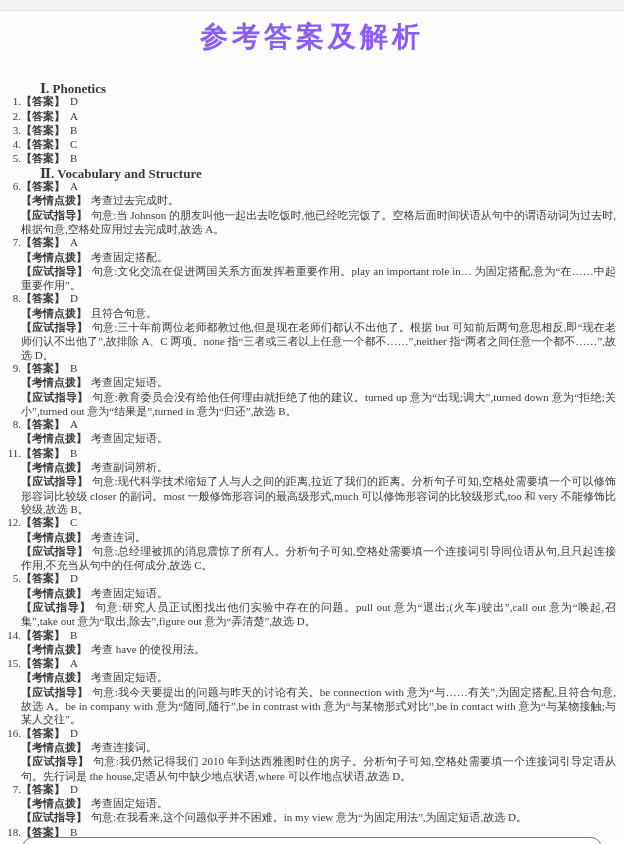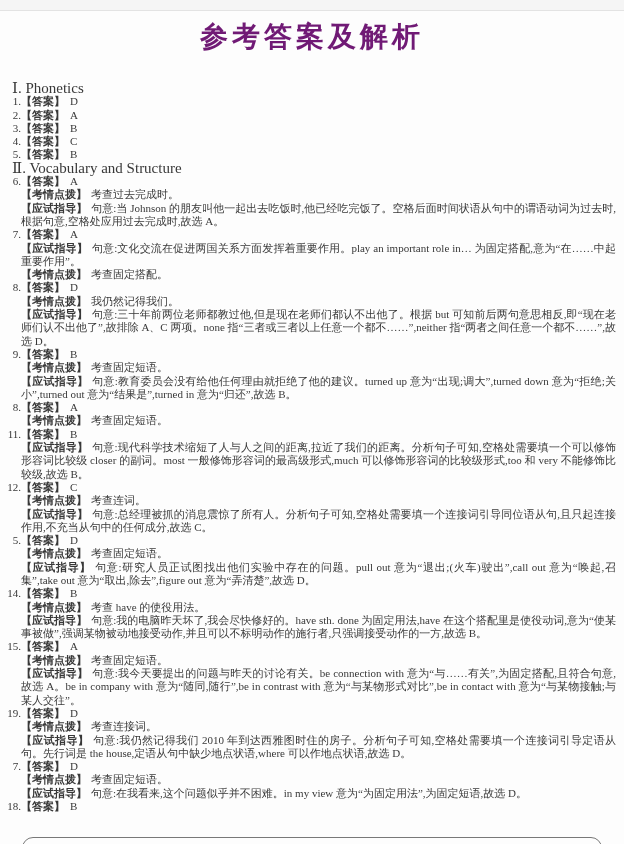--- a/index.html
+++ b/index.html
@@ -26,42 +26,43 @@
     text-decoration: none;
     font-family: "Liberation Sans", "DejaVu Sans", sans-serif;
     cursor: pointer;
   }
   .doc-title {
     margin-top: 18px;
     text-align: center;
     font-size: 28px;
     font-weight: bold;
     letter-spacing: 4px;
-    color: #701a75;
+    color: #8b5cf6;
   }
   .content {
     margin-top: 26px;
     padding: 0 8px 0 4px;
     font-size: 11px;
     line-height: 13.3px;
   }
   .section-heading {
-    font-weight: normal;
+    font-weight: bold;
     padding-left: 8px;
-    font-size: 15px;
+    font-size: 13px;
+    margin-left: 28px;
   }
   .item { display: flex; }
   .item .num {
     flex: 0 0 17px;
     text-align: right;
     white-space: nowrap;
   }
   .item .body { flex: 1; min-width: 0; }
   .line, .para { text-align: justify; }
-  .label { font-weight: bold; }
+  .label { font-weight: bold; font-family: Liberation Mono, monospace; }
   .answer-letter { margin-left: 5px; }
   .k-text, .y-text { margin-left: 4px; }
   .bottom-box {
     position: absolute;
     left: 22px; right: 22px;
     top: 837px;
     height: 26px;
     border: 1px solid #787878;
     border-radius: 11px;
     background: transparent;
@@ -114,29 +115,29 @@
       <div class="body">
         <div class="line"><span class="label">【答案】</span><span class="answer-letter">A</span></div>
         <div class="para"><span class="label">【考情点拨】</span><span class="k-text">考查过去完成时。</span></div>
         <div class="para"><span class="label">【应试指导】</span><span class="y-text">句意:当 Johnson 的朋友叫他一起出去吃饭时,他已经吃完饭了。空格后面时间状语从句中的谓语动词为过去时,根据句意,空格处应用过去完成时,故选 A。</span></div>
       </div>
     </div>
     <div class="item">
       <div class="num">7.</div>
       <div class="body">
         <div class="line"><span class="label">【答案】</span><span class="answer-letter">A</span></div>
+        <div class="para"><span class="label">【考情点拨】</span><span class="k-text">考查固定搭配。</span></div>
         <div class="para"><span class="label">【应试指导】</span><span class="y-text">句意:文化交流在促进两国关系方面发挥着重要作用。play an important role in… 为固定搭配,意为“在……中起重要作用”。</span></div>
-        <div class="para"><span class="label">【考情点拨】</span><span class="k-text">考查固定搭配。</span></div>
       </div>
     </div>
     <div class="item">
       <div class="num">8.</div>
       <div class="body">
         <div class="line"><span class="label">【答案】</span><span class="answer-letter">D</span></div>
-        <div class="para"><span class="label">【考情点拨】</span><span class="k-text">我仍然记得我们。</span></div>
+        <div class="para"><span class="label">【考情点拨】</span><span class="k-text">且符合句意。</span></div>
         <div class="para"><span class="label">【应试指导】</span><span class="y-text">句意:三十年前两位老师都教过他,但是现在老师们都认不出他了。根据 but 可知前后两句意思相反,即“现在老师们认不出他了”,故排除 A、C 两项。none 指“三者或三者以上任意一个都不……”,neither 指“两者之间任意一个都不……”,故选 D。</span></div>
       </div>
     </div>
     <div class="item">
       <div class="num">9.</div>
       <div class="body">
         <div class="line"><span class="label">【答案】</span><span class="answer-letter">B</span></div>
         <div class="para"><span class="label">【考情点拨】</span><span class="k-text">考查固定短语。</span></div>
         <div class="para"><span class="label">【应试指导】</span><span class="y-text">句意:教育委员会没有给他任何理由就拒绝了他的建议。turned up 意为“出现;调大”,turned down 意为“拒绝;关小”,turned out 意为“结果是”,turned in 意为“归还”,故选 B。</span></div>
       </div>
@@ -145,20 +146,21 @@
       <div class="num">8.</div>
       <div class="body">
         <div class="line"><span class="label">【答案】</span><span class="answer-letter">A</span></div>
         <div class="para"><span class="label">【考情点拨】</span><span class="k-text">考查固定短语。</span></div>
       </div>
     </div>
     <div class="item">
       <div class="num">11.</div>
       <div class="body">
         <div class="line"><span class="label">【答案】</span><span class="answer-letter">B</span></div>
+        <div class="para"><span class="label">【考情点拨】</span><span class="k-text">考查副词辨析。</span></div>
         <div class="para"><span class="label">【应试指导】</span><span class="y-text">句意:现代科学技术缩短了人与人之间的距离,拉近了我们的距离。分析句子可知,空格处需要填一个可以修饰形容词比较级 closer 的副词。most 一般修饰形容词的最高级形式,much 可以修饰形容词的比较级形式,too 和 very 不能修饰比较级,故选 B。</span></div>
       </div>
     </div>
     <div class="item">
       <div class="num">12.</div>
       <div class="body">
         <div class="line"><span class="label">【答案】</span><span class="answer-letter">C</span></div>
         <div class="para"><span class="label">【考情点拨】</span><span class="k-text">考查连词。</span></div>
         <div class="para"><span class="label">【应试指导】</span><span class="y-text">句意:总经理被抓的消息震惊了所有人。分析句子可知,空格处需要填一个连接词引导同位语从句,且只起连接作用,不充当从句中的任何成分,故选 C。</span></div>
       </div>
@@ -169,33 +171,32 @@
         <div class="line"><span class="label">【答案】</span><span class="answer-letter">D</span></div>
         <div class="para"><span class="label">【考情点拨】</span><span class="k-text">考查固定短语。</span></div>
         <div class="para"><span class="label">【应试指导】</span><span class="y-text">句意:研究人员正试图找出他们实验中存在的问题。pull out 意为“退出;(火车)驶出”,call out 意为“唤起,召集”,take out 意为“取出,除去”,figure out 意为“弄清楚”,故选 D。</span></div>
       </div>
     </div>
     <div class="item">
       <div class="num">14.</div>
       <div class="body">
         <div class="line"><span class="label">【答案】</span><span class="answer-letter">B</span></div>
         <div class="para"><span class="label">【考情点拨】</span><span class="k-text">考查 have 的使役用法。</span></div>
-        <div class="para"><span class="label">【应试指导】</span><span class="y-text">句意:我的电脑昨天坏了,我会尽快修好的。have sth. done 为固定用法,have 在这个搭配里是使役动词,意为“使某事被做”,强调某物被动地接受动作,并且可以不标明动作的施行者,只强调接受动作的一方,故选 B。</span></div>
       </div>
     </div>
     <div class="item">
       <div class="num">15.</div>
       <div class="body">
         <div class="line"><span class="label">【答案】</span><span class="answer-letter">A</span></div>
         <div class="para"><span class="label">【考情点拨】</span><span class="k-text">考查固定短语。</span></div>
         <div class="para"><span class="label">【应试指导】</span><span class="y-text">句意:我今天要提出的问题与昨天的讨论有关。be connection with 意为“与……有关”,为固定搭配,且符合句意,故选 A。be in company with 意为“随同,随行”,be in contrast with 意为“与某物形式对比”,be in contact with 意为“与某物接触;与某人交往”。</span></div>
       </div>
     </div>
     <div class="item">
-      <div class="num">19.</div>
+      <div class="num">16.</div>
       <div class="body">
         <div class="line"><span class="label">【答案】</span><span class="answer-letter">D</span></div>
         <div class="para"><span class="label">【考情点拨】</span><span class="k-text">考查连接词。</span></div>
         <div class="para"><span class="label">【应试指导】</span><span class="y-text">句意:我仍然记得我们 2010 年到达西雅图时住的房子。分析句子可知,空格处需要填一个连接词引导定语从句。先行词是 the house,定语从句中缺少地点状语,where 可以作地点状语,故选 D。</span></div>
       </div>
     </div>
     <div class="item">
       <div class="num">7.</div>
       <div class="body">
         <div class="line"><span class="label">【答案】</span><span class="answer-letter">D</span></div>

